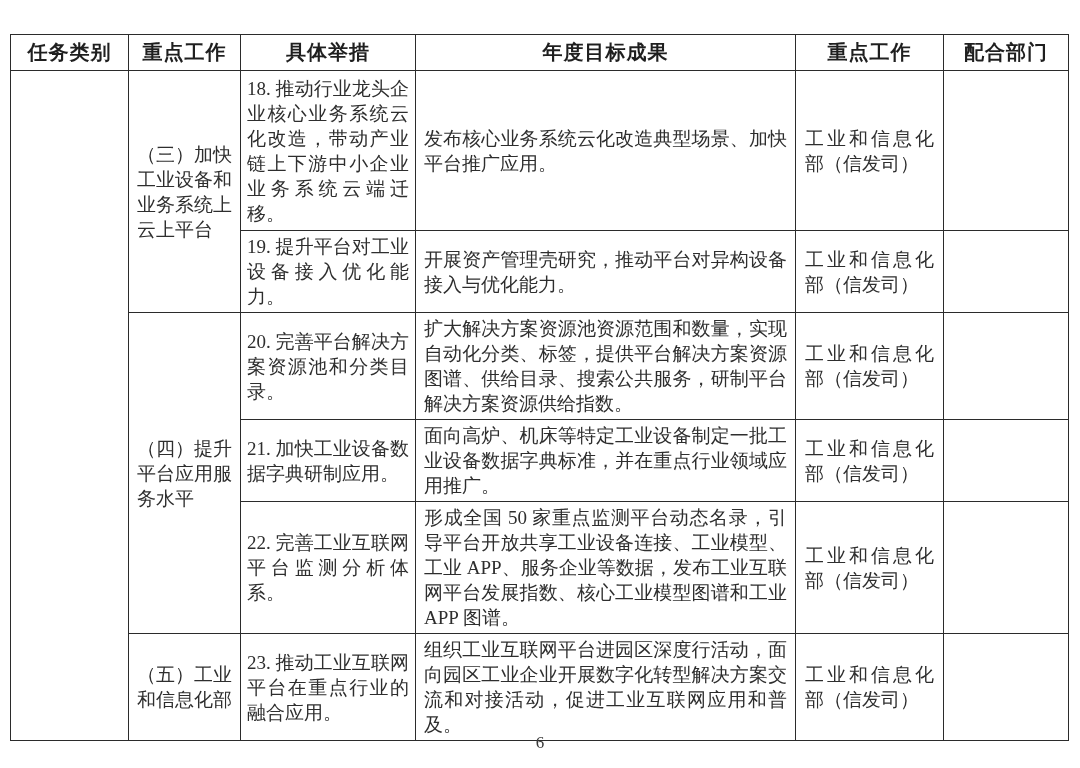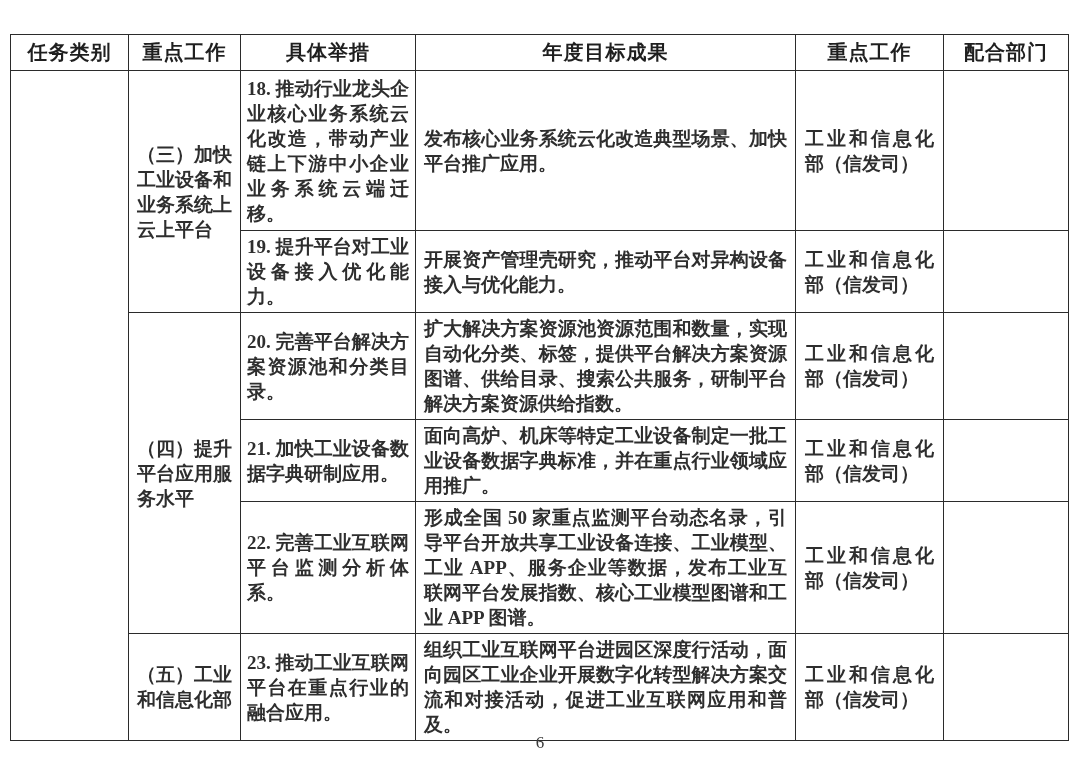--- a/index.html
+++ b/index.html
@@ -23,21 +23,20 @@
     width: 1058px;
     border-collapse: collapse;
     table-layout: fixed;
   }
   .plan-table th, .plan-table td {
     border: 1.6px solid #2b2b2b;
     padding: 3px 7px;
     vertical-align: middle;
     box-sizing: border-box;
     overflow: hidden;
-    font-weight: bold;
   }
   .plan-table th {
     font-family: "Liberation Sans", "DejaVu Sans", sans-serif;
     font-weight: bold;
     font-size: 20px;
     height: 36px;
     text-align: center;
     color: #1f1f1f;
     letter-spacing: 1px;
   }

